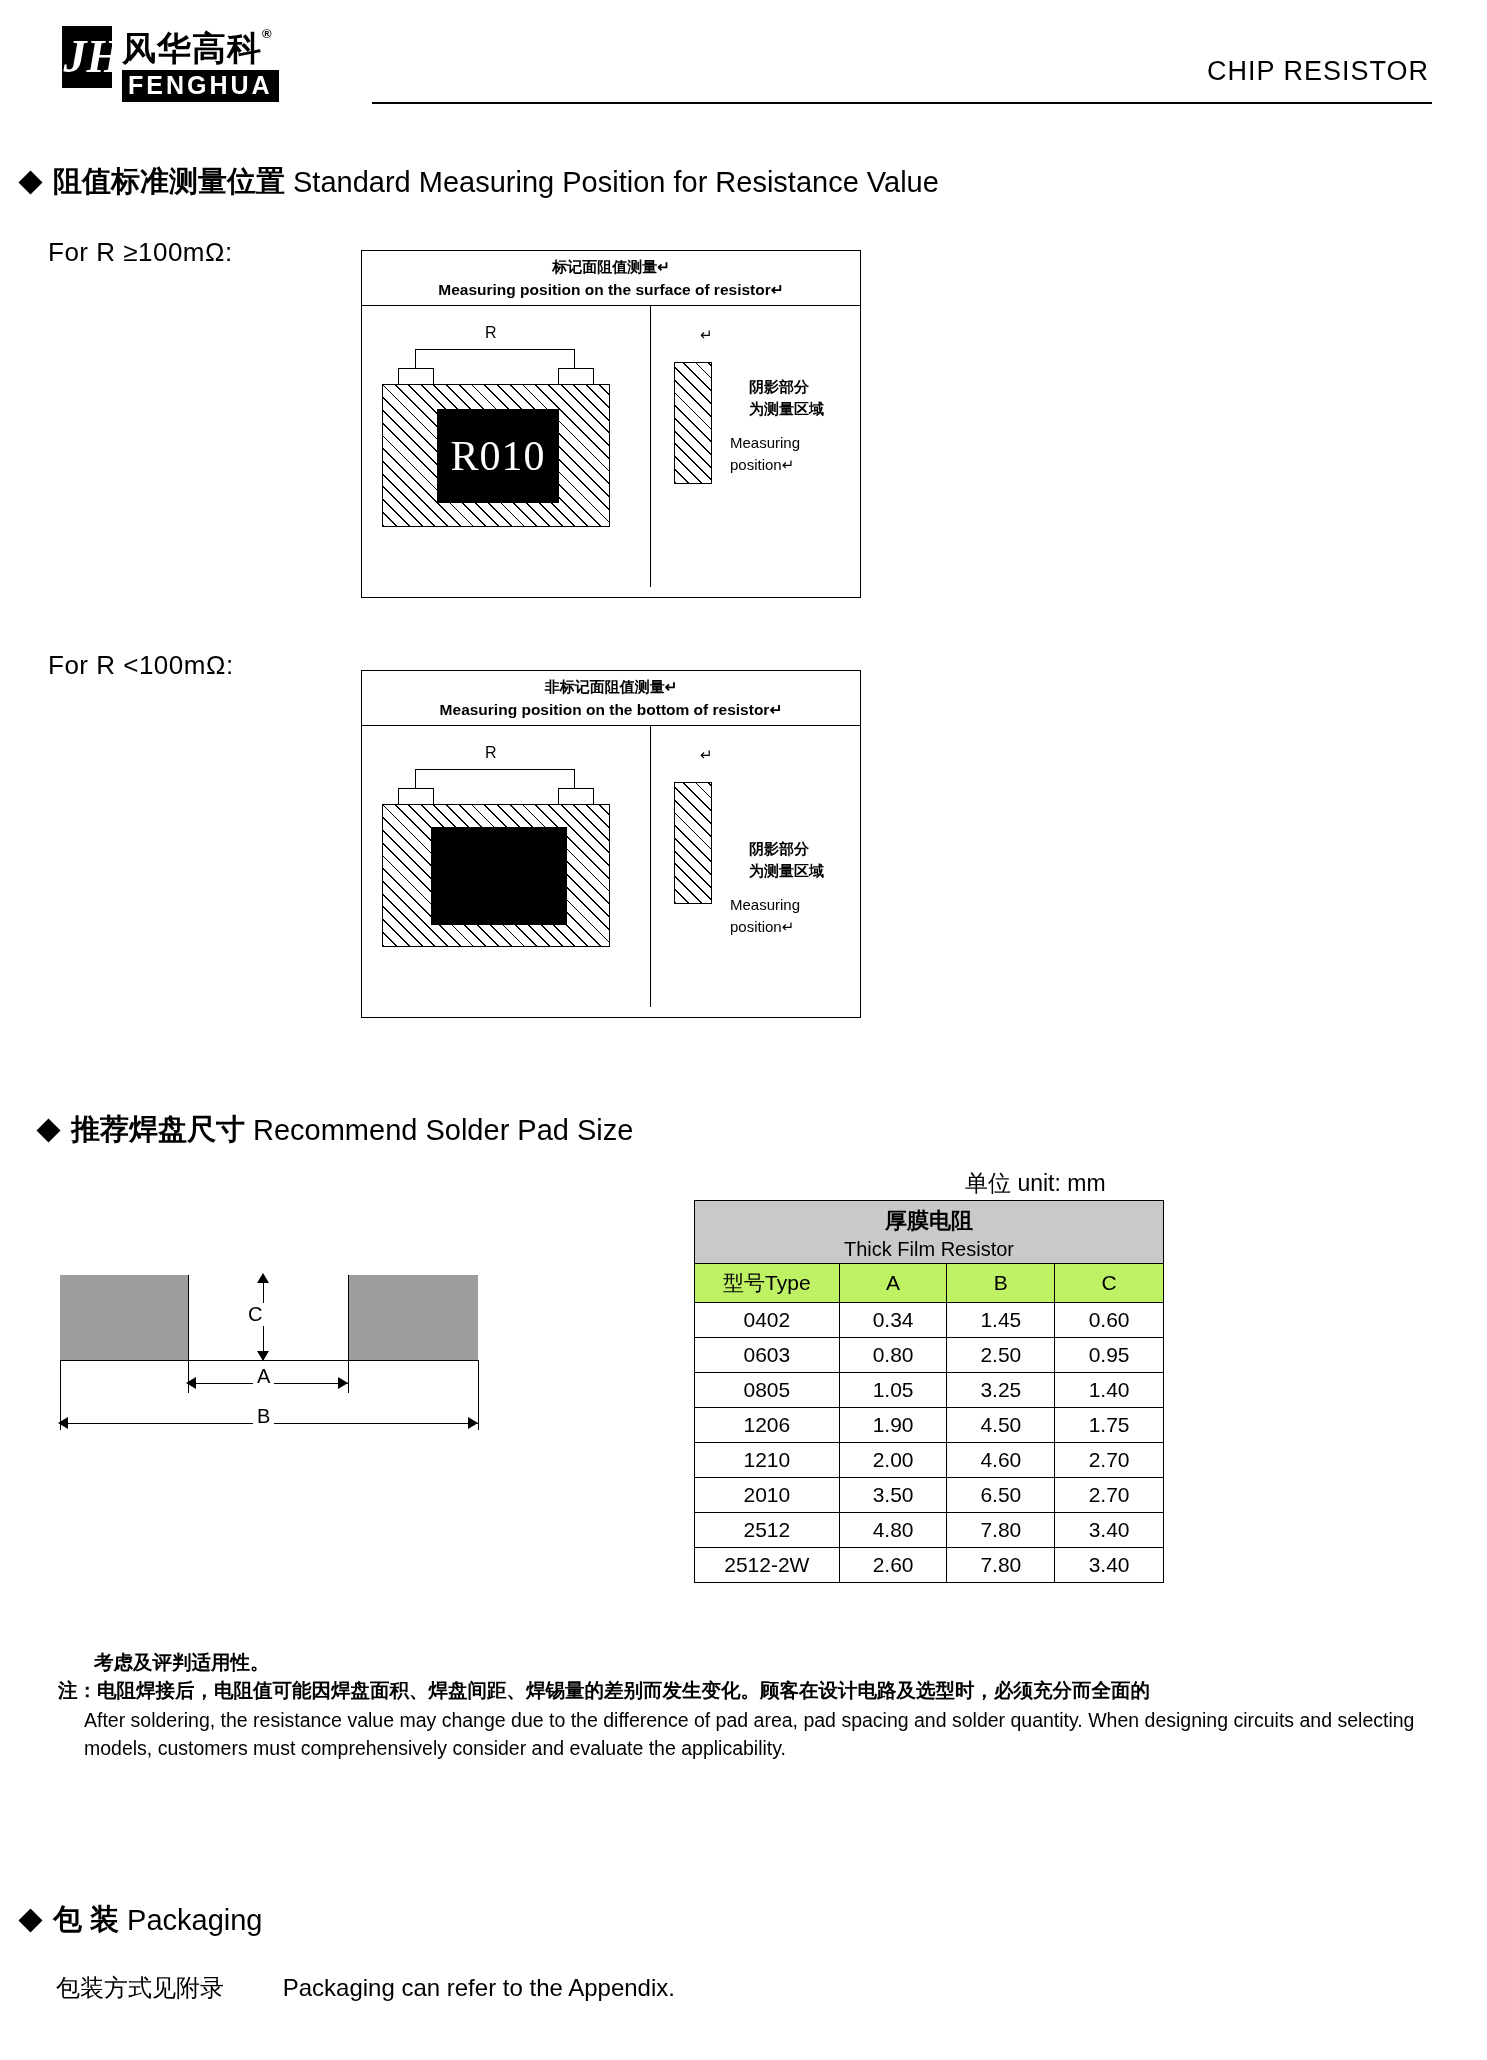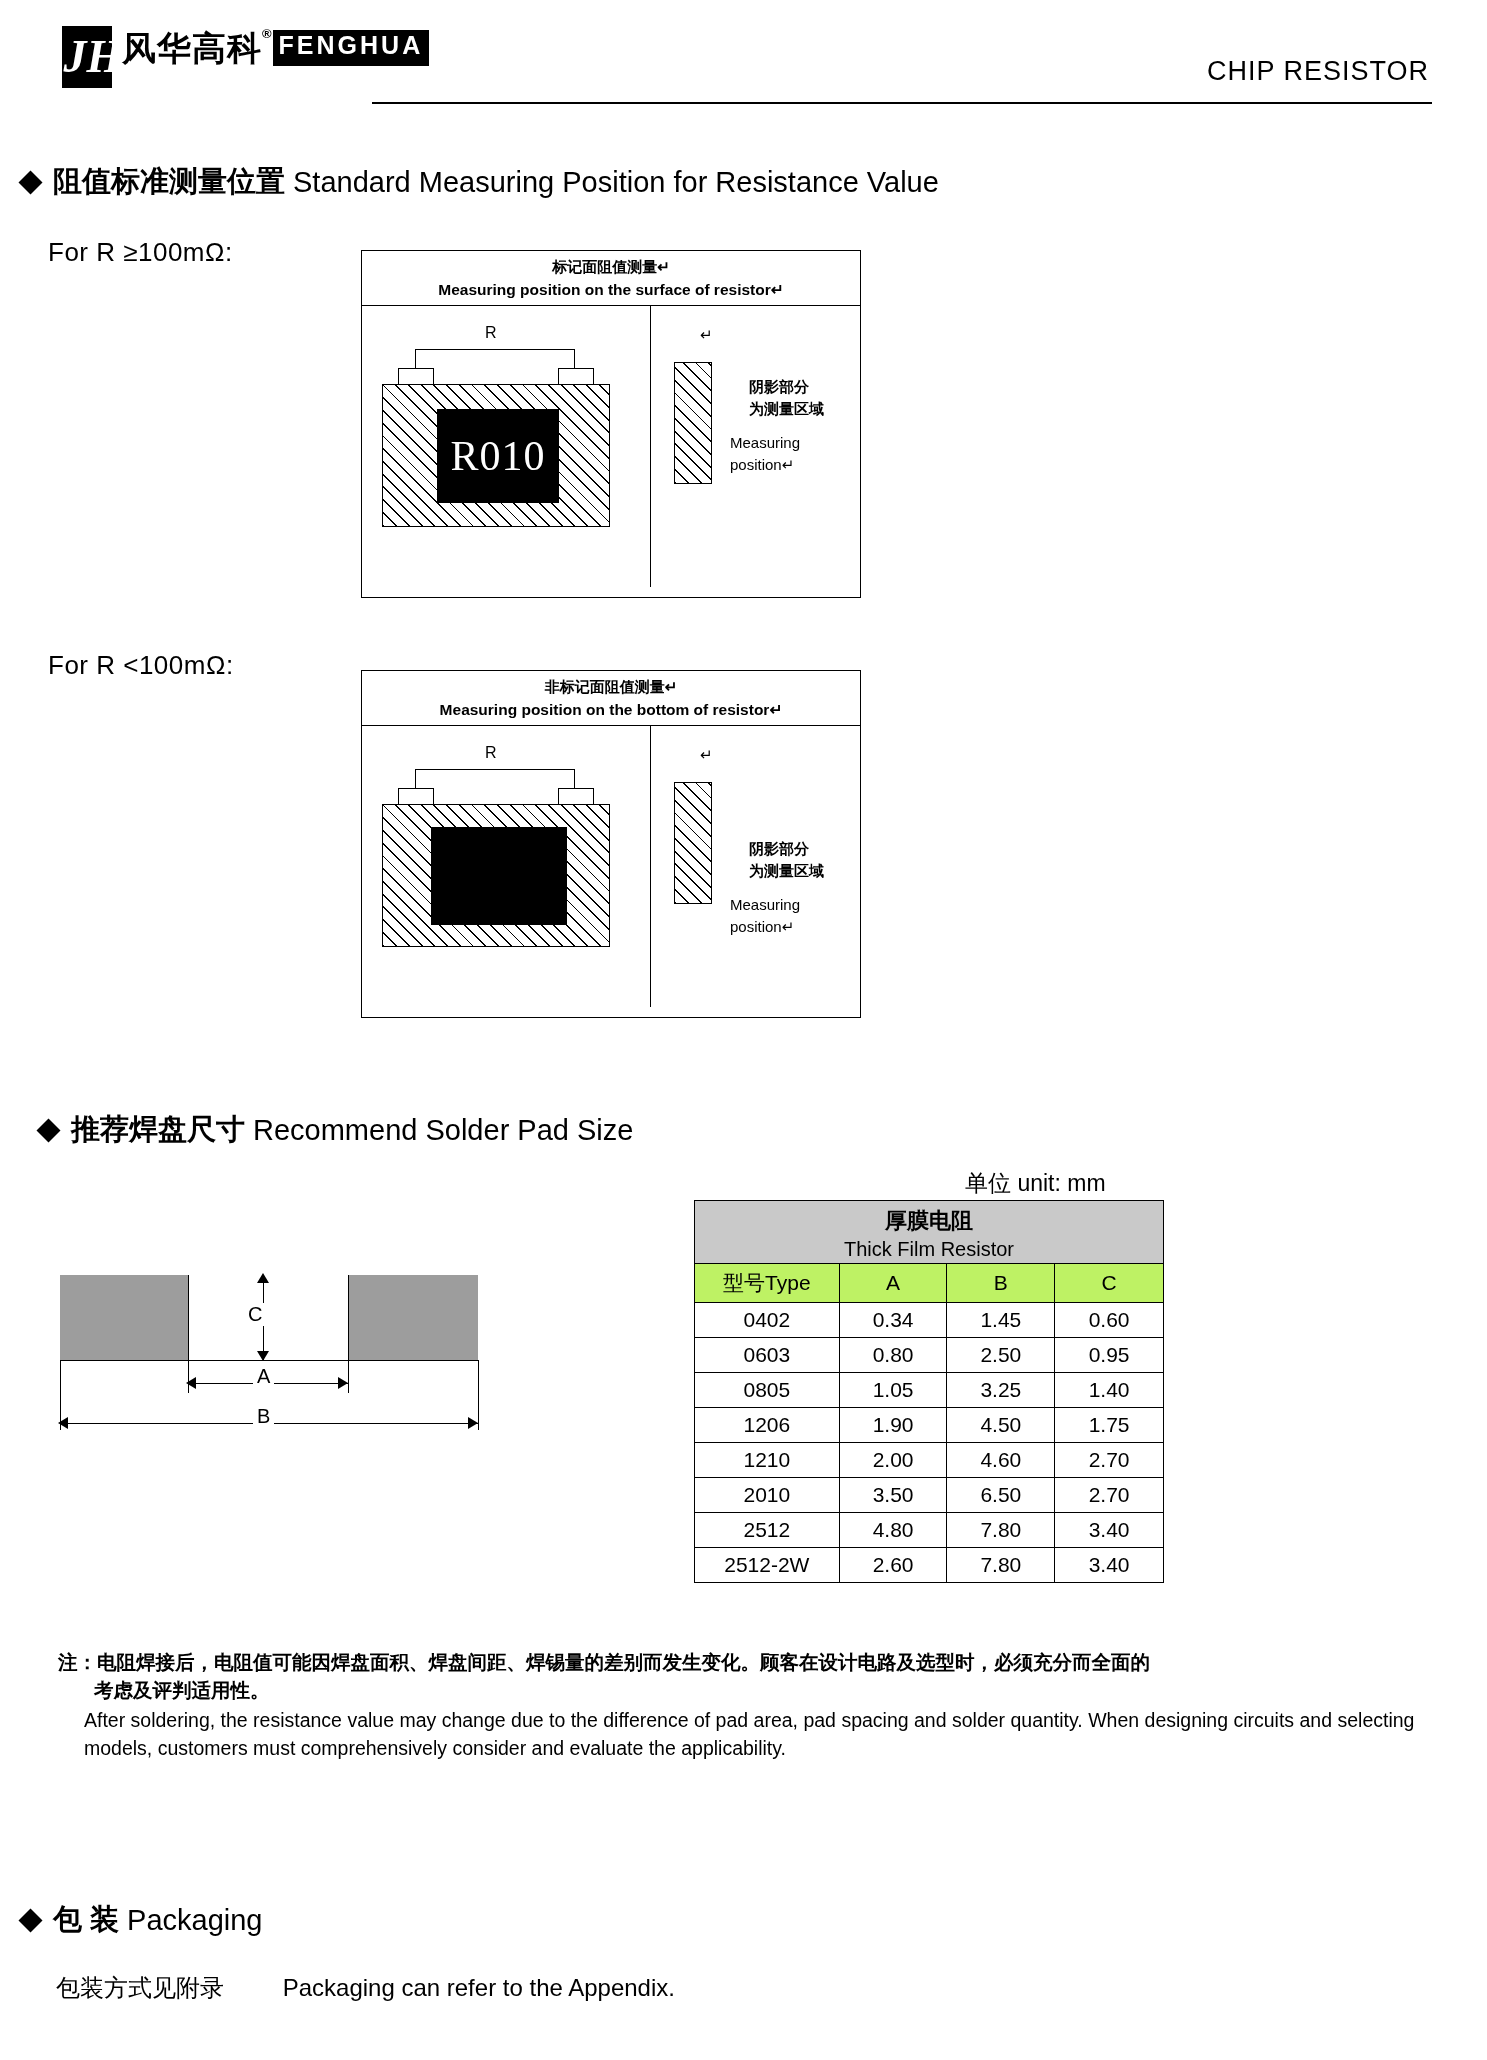--- a/index.html
+++ b/index.html
@@ -25,21 +25,21 @@
   }
   .logo-mark {
     width: 50px; height: 62px; background: #000;
     position: relative; margin-right: 10px;
   }
   .logo-mark .m {
     position: absolute; color: #fff; font-weight: bold;
     font-size: 46px; line-height: 62px; width: 62px; text-align: center;
     font-family: "Liberation Serif", serif; font-style: italic;
   }
-  .logo-text { display: flex; }
+  .logo-text { display: flex; flex-direction: column; }
   .logo-cn {
     font-size: 34px; font-weight: bold; letter-spacing: 1px;
     line-height: 36px; position: relative; white-space: nowrap;
   }
   .logo-reg { font-size: 13px; vertical-align: super; position: relative; top: -10px; }
   .logo-en-bar {
     margin-top: 4px; background: #000; color: #fff;
     font-size: 25px; font-weight: bold; letter-spacing: 3px;
     padding: 1px 6px 3px 6px; text-align: center; line-height: 28px;
   }
@@ -344,22 +344,22 @@
     <tr>
       <td class="typecell">2512-2W</td>
       <td class="cell">2.60</td>
       <td class="cell">7.80</td>
       <td class="cell">3.40</td>
     </tr>
   </tbody>
 </table>
 
 <div class="notes" style="left:58px; top:1648px; width:1378px;">
+  <span class="cnblock cn-indent">考虑及评判适用性。</span>
   <span class="cnblock">注：电阻焊接后，电阻值可能因焊盘面积、焊盘间距、焊锡量的差别而发生变化。顾客在设计电路及选型时，必须充分而全面的</span>
-  <span class="cnblock cn-indent">考虑及评判适用性。</span>
   <span class="enblock">After soldering, the resistance value may change due to the difference of pad area, pad spacing and solder quantity. When designing circuits and selecting models, customers must comprehensively consider and evaluate the applicability.</span>
 </div>
 
 <div class="sec-head" style="left:22px; top:1900px;">
   <span class="diamond"></span>
   <span class="cn">包 装</span>
   <span class="en">Packaging</span>
 </div>
 
 <div class="pack-line" style="left:56px; top:1972px;">

